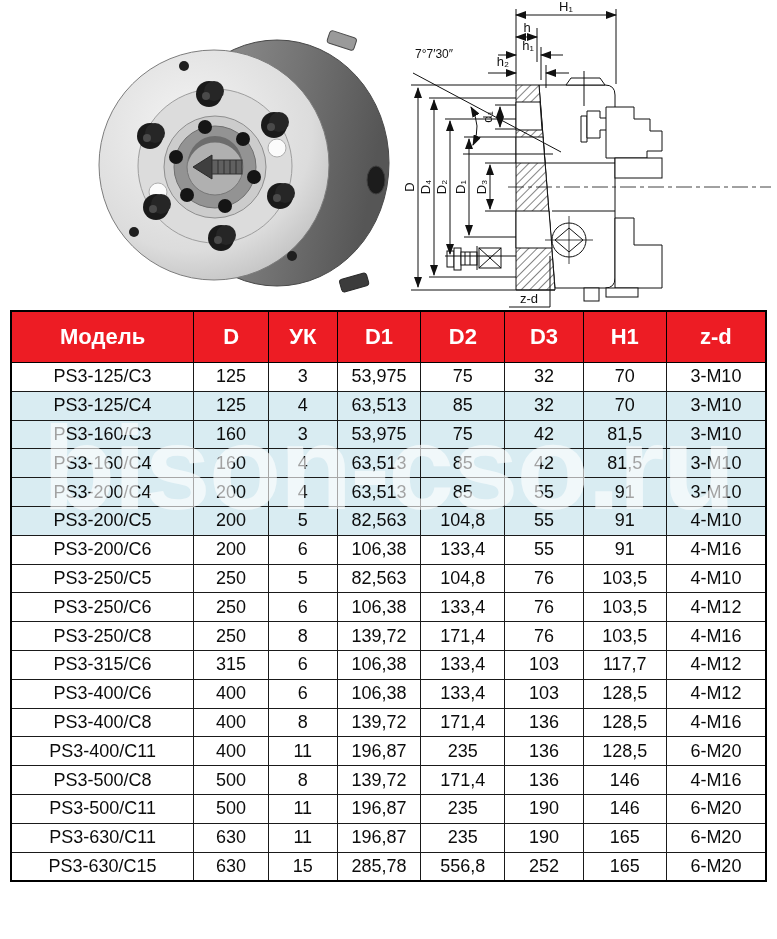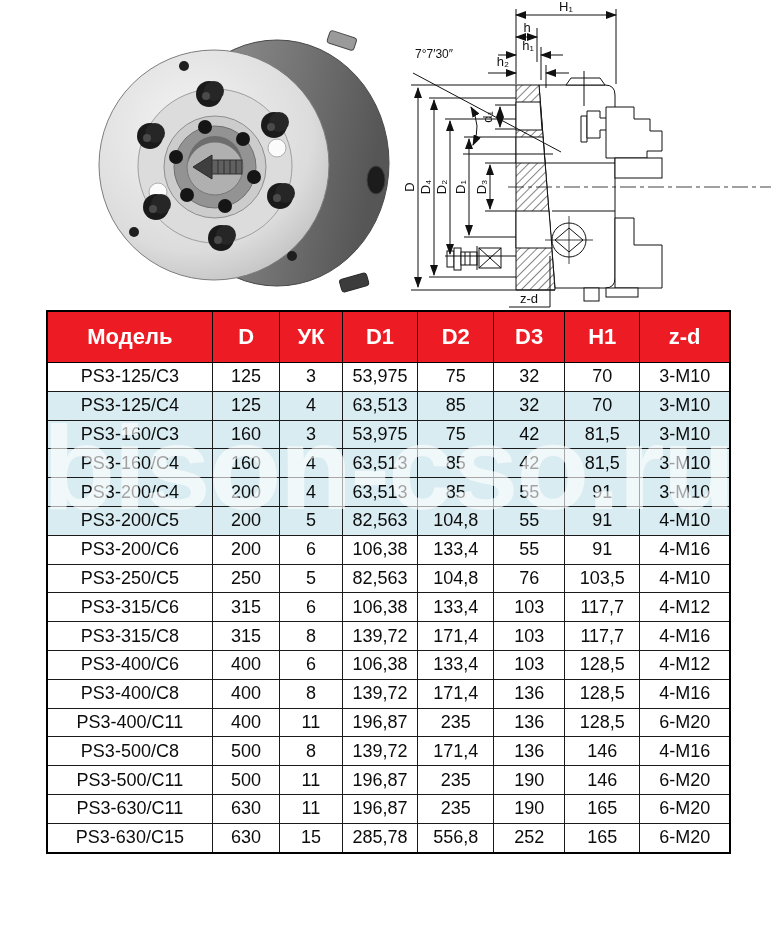--- a/index.html
+++ b/index.html
@@ -13,24 +13,23 @@
   .page{
     position:relative;width:777px;height:939px;background:#ffffff;
     overflow:hidden;font-family:"Liberation Sans",sans-serif;
   }
   .top{position:absolute;left:0;top:0;width:777px;height:310px;}
   .photo{position:absolute;left:92px;top:28px;width:305px;height:275px;}
   .diagram{position:absolute;left:403px;top:0;width:374px;height:310px;}
   .dia-label{font-family:"Liberation Sans",sans-serif;font-size:13px;fill:#111;}
   .dia-label.small{font-size:12px;}
   .spec{
-    position:absolute;left:10px;top:310px;width:685px;
+    position:absolute;left:10px;top:310px;width:757px;
     border-collapse:collapse;table-layout:fixed;
     border:2px solid #000;
-    margin-left:36px;
   }
   .spec col.c1{width:24.2%}.spec col.c2{width:9.9%}.spec col.c3{width:9.1%}
   .spec col.c4{width:11.1%}.spec col.c5{width:11.1%}.spec col.c6{width:10.4%}
   .spec col.c7{width:11.0%}.spec col.c8{width:13.2%}
   .spec th{
     background:var(--header-bg);color:var(--header-fg);
     height:50px;font-size:22px;font-weight:bold;text-align:center;
     border:1px solid #000;padding:0;
   }
   .spec td{
@@ -358,40 +357,50 @@
           <td>PS3-250/C5</td>
           <td>250</td>
           <td>5</td>
           <td>82,563</td>
           <td>104,8</td>
           <td>76</td>
           <td>103,5</td>
           <td>4-M10</td>
         </tr>
         <tr>
+          <td>PS3-250/C6</td>
+          <td>250</td>
+          <td>6</td>
+          <td>106,38</td>
+          <td>133,4</td>
+          <td>76</td>
+          <td>103,5</td>
+          <td>4-M12</td>
+        </tr>
+        <tr>
+          <td>PS3-250/C8</td>
+          <td>250</td>
+          <td>8</td>
+          <td>139,72</td>
+          <td>171,4</td>
+          <td>76</td>
+          <td>103,5</td>
+          <td>4-M16</td>
+        </tr>
+        <tr>
           <td>PS3-315/C6</td>
           <td>315</td>
           <td>6</td>
           <td>106,38</td>
           <td>133,4</td>
           <td>103</td>
           <td>117,7</td>
           <td>4-M12</td>
         </tr>
         <tr>
-          <td>PS3-315/C8</td>
-          <td>315</td>
-          <td>8</td>
-          <td>139,72</td>
-          <td>171,4</td>
-          <td>103</td>
-          <td>117,7</td>
-          <td>4-M16</td>
-        </tr>
-        <tr>
           <td>PS3-400/C6</td>
           <td>400</td>
           <td>6</td>
           <td>106,38</td>
           <td>133,4</td>
           <td>103</td>
           <td>128,5</td>
           <td>4-M12</td>
         </tr>
         <tr>

